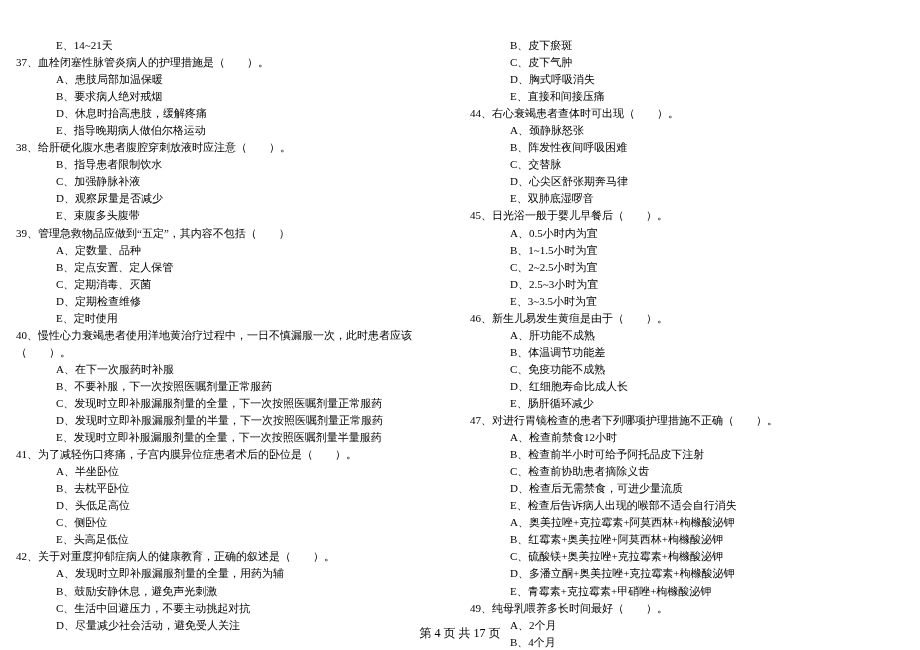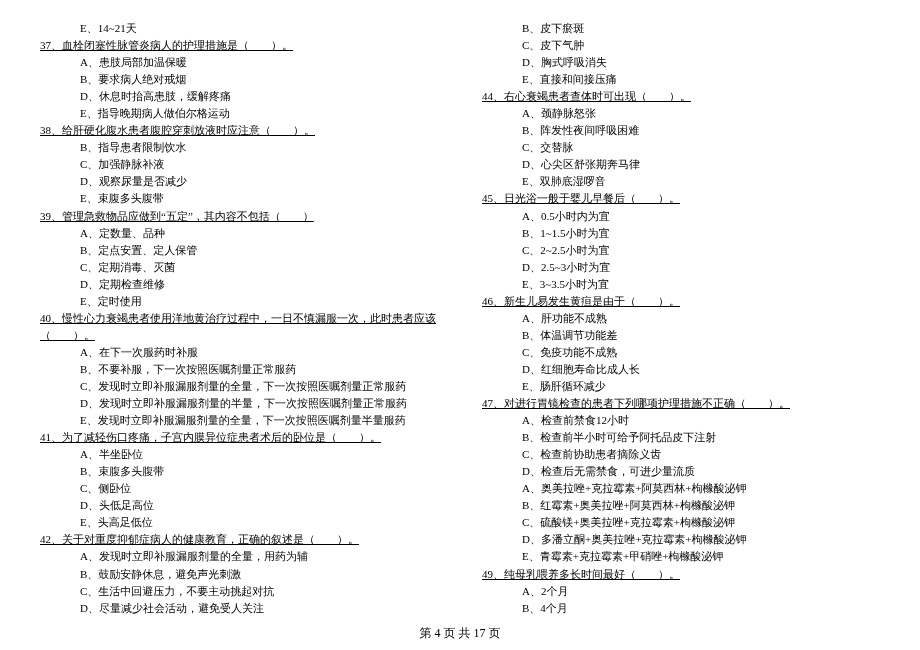--- a/index.html
+++ b/index.html
@@ -9,33 +9,33 @@
     font-size: 11px;
     background: #fff;
     color: #000;
     width: 920px;
     height: 650px;
     overflow: hidden;
     position: relative;
   }
   .page {
     display: flex;
-    padding: 20px 40px 0 40px;
+    padding: 20px 40px 0 16px;
     gap: 44px;
+    margin-top: 17px;
   }
   .col {
     flex: 1;
     line-height: 1.55;
   }
   .opt {
     padding-left: 40px;
   }
   .q-line {
     padding-left: 0;
-    text-decoration: underline;
   }
   .footer {
     position: absolute;
     bottom: 8px;
     width: 100%;
     text-align: center;
     font-size: 12px;
   }
 </style>
 </head>
@@ -66,23 +66,23 @@
 
     <div class="q-line">40、慢性心力衰竭患者使用洋地黄治疗过程中，一日不慎漏服一次，此时患者应该（　　）。</div>
     <div class="opt">A、在下一次服药时补服</div>
     <div class="opt">B、不要补服，下一次按照医嘱剂量正常服药</div>
     <div class="opt">C、发现时立即补服漏服剂量的全量，下一次按照医嘱剂量正常服药</div>
     <div class="opt">D、发现时立即补服漏服剂量的半量，下一次按照医嘱剂量正常服药</div>
     <div class="opt">E、发现时立即补服漏服剂量的全量，下一次按照医嘱剂量半量服药</div>
 
     <div class="q-line">41、为了减轻伤口疼痛，子宫内膜异位症患者术后的卧位是（　　）。</div>
     <div class="opt">A、半坐卧位</div>
-    <div class="opt">B、束腹多头腹带</div>
+    <div class="opt">B、去枕平卧位</div>
+    <div class="opt">D、头低足高位</div>
     <div class="opt">C、侧卧位</div>
-    <div class="opt">D、头低足高位</div>
     <div class="opt">E、头高足低位</div>
 
     <div class="q-line">42、关于对重度抑郁症病人的健康教育，正确的叙述是（　　）。</div>
     <div class="opt">A、发现时立即补服漏服剂量的全量，用药为辅</div>
     <div class="opt">B、鼓励安静休息，避免声光刺激</div>
     <div class="opt">C、生活中回避压力，不要主动挑起对抗</div>
     <div class="opt">D、尽量减少社会活动，避免受人关注</div>
 
   </div>
 
@@ -111,20 +111,21 @@
     <div class="opt">B、体温调节功能差</div>
     <div class="opt">C、免疫功能不成熟</div>
     <div class="opt">D、红细胞寿命比成人长</div>
     <div class="opt">E、肠肝循环减少</div>
 
     <div class="q-line">47、对进行胃镜检查的患者下列哪项护理措施不正确（　　）。</div>
     <div class="opt">A、检查前禁食12小时</div>
     <div class="opt">B、检查前半小时可给予阿托品皮下注射</div>
     <div class="opt">C、检查前协助患者摘除义齿</div>
     <div class="opt">D、检查后无需禁食，可进少量流质</div>
+    <div class="opt">E、检查后告诉病人出现的喉部不适会自行消失</div>
 
     <div class="opt">A、奥美拉唑+克拉霉素+阿莫西林+枸橼酸泌钾</div>
     <div class="opt">B、红霉素+奥美拉唑+阿莫西林+枸橼酸泌钾</div>
     <div class="opt">C、硫酸镁+奥美拉唑+克拉霉素+枸橼酸泌钾</div>
     <div class="opt">D、多潘立酮+奥美拉唑+克拉霉素+枸橼酸泌钾</div>
     <div class="opt">E、青霉素+克拉霉素+甲硝唑+枸橼酸泌钾</div>
 
     <div class="q-line">49、纯母乳喂养多长时间最好（　　）。</div>
     <div class="opt">A、2个月</div>
     <div class="opt">B、4个月</div>

